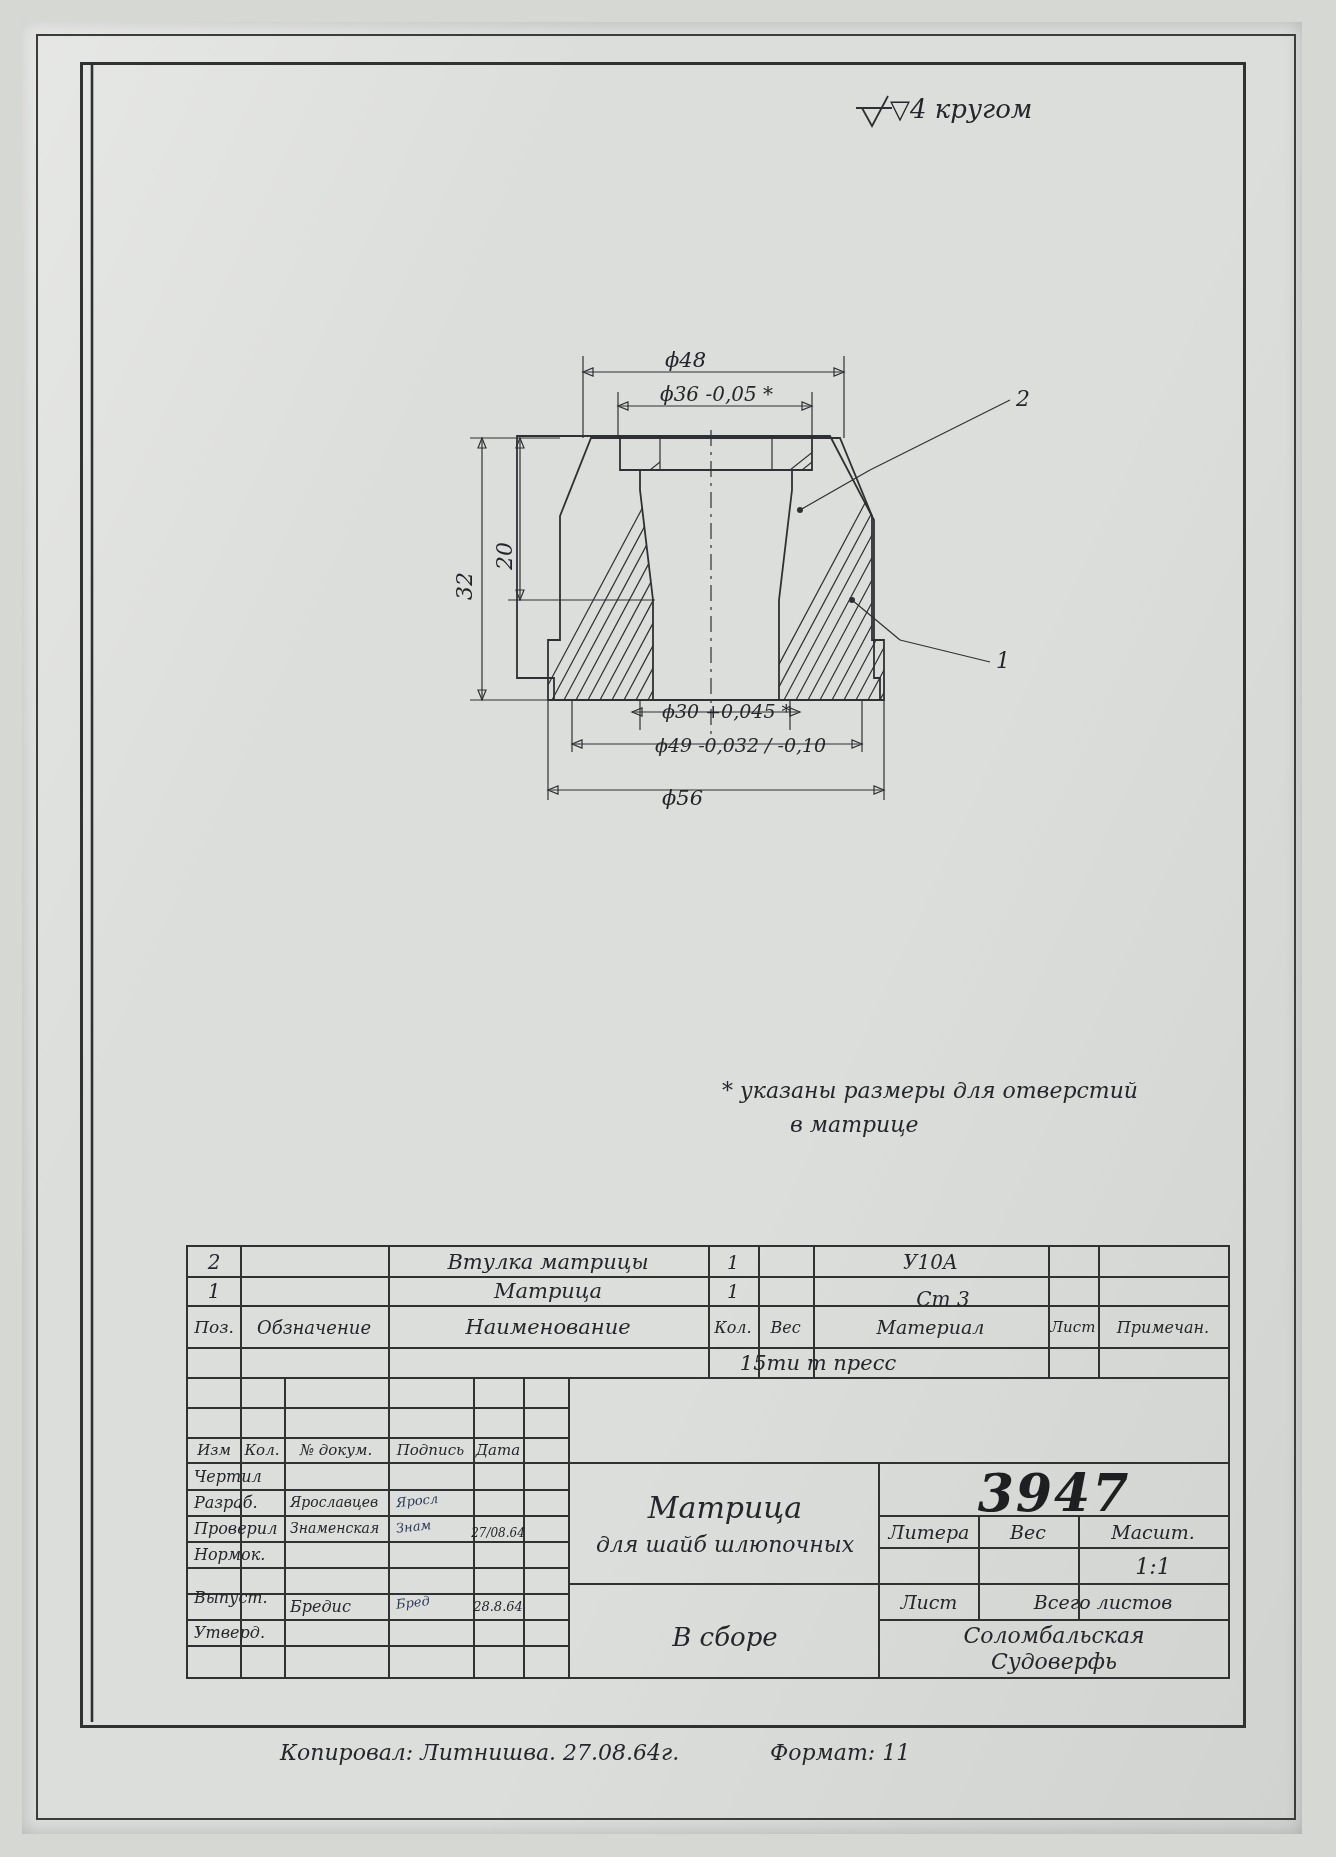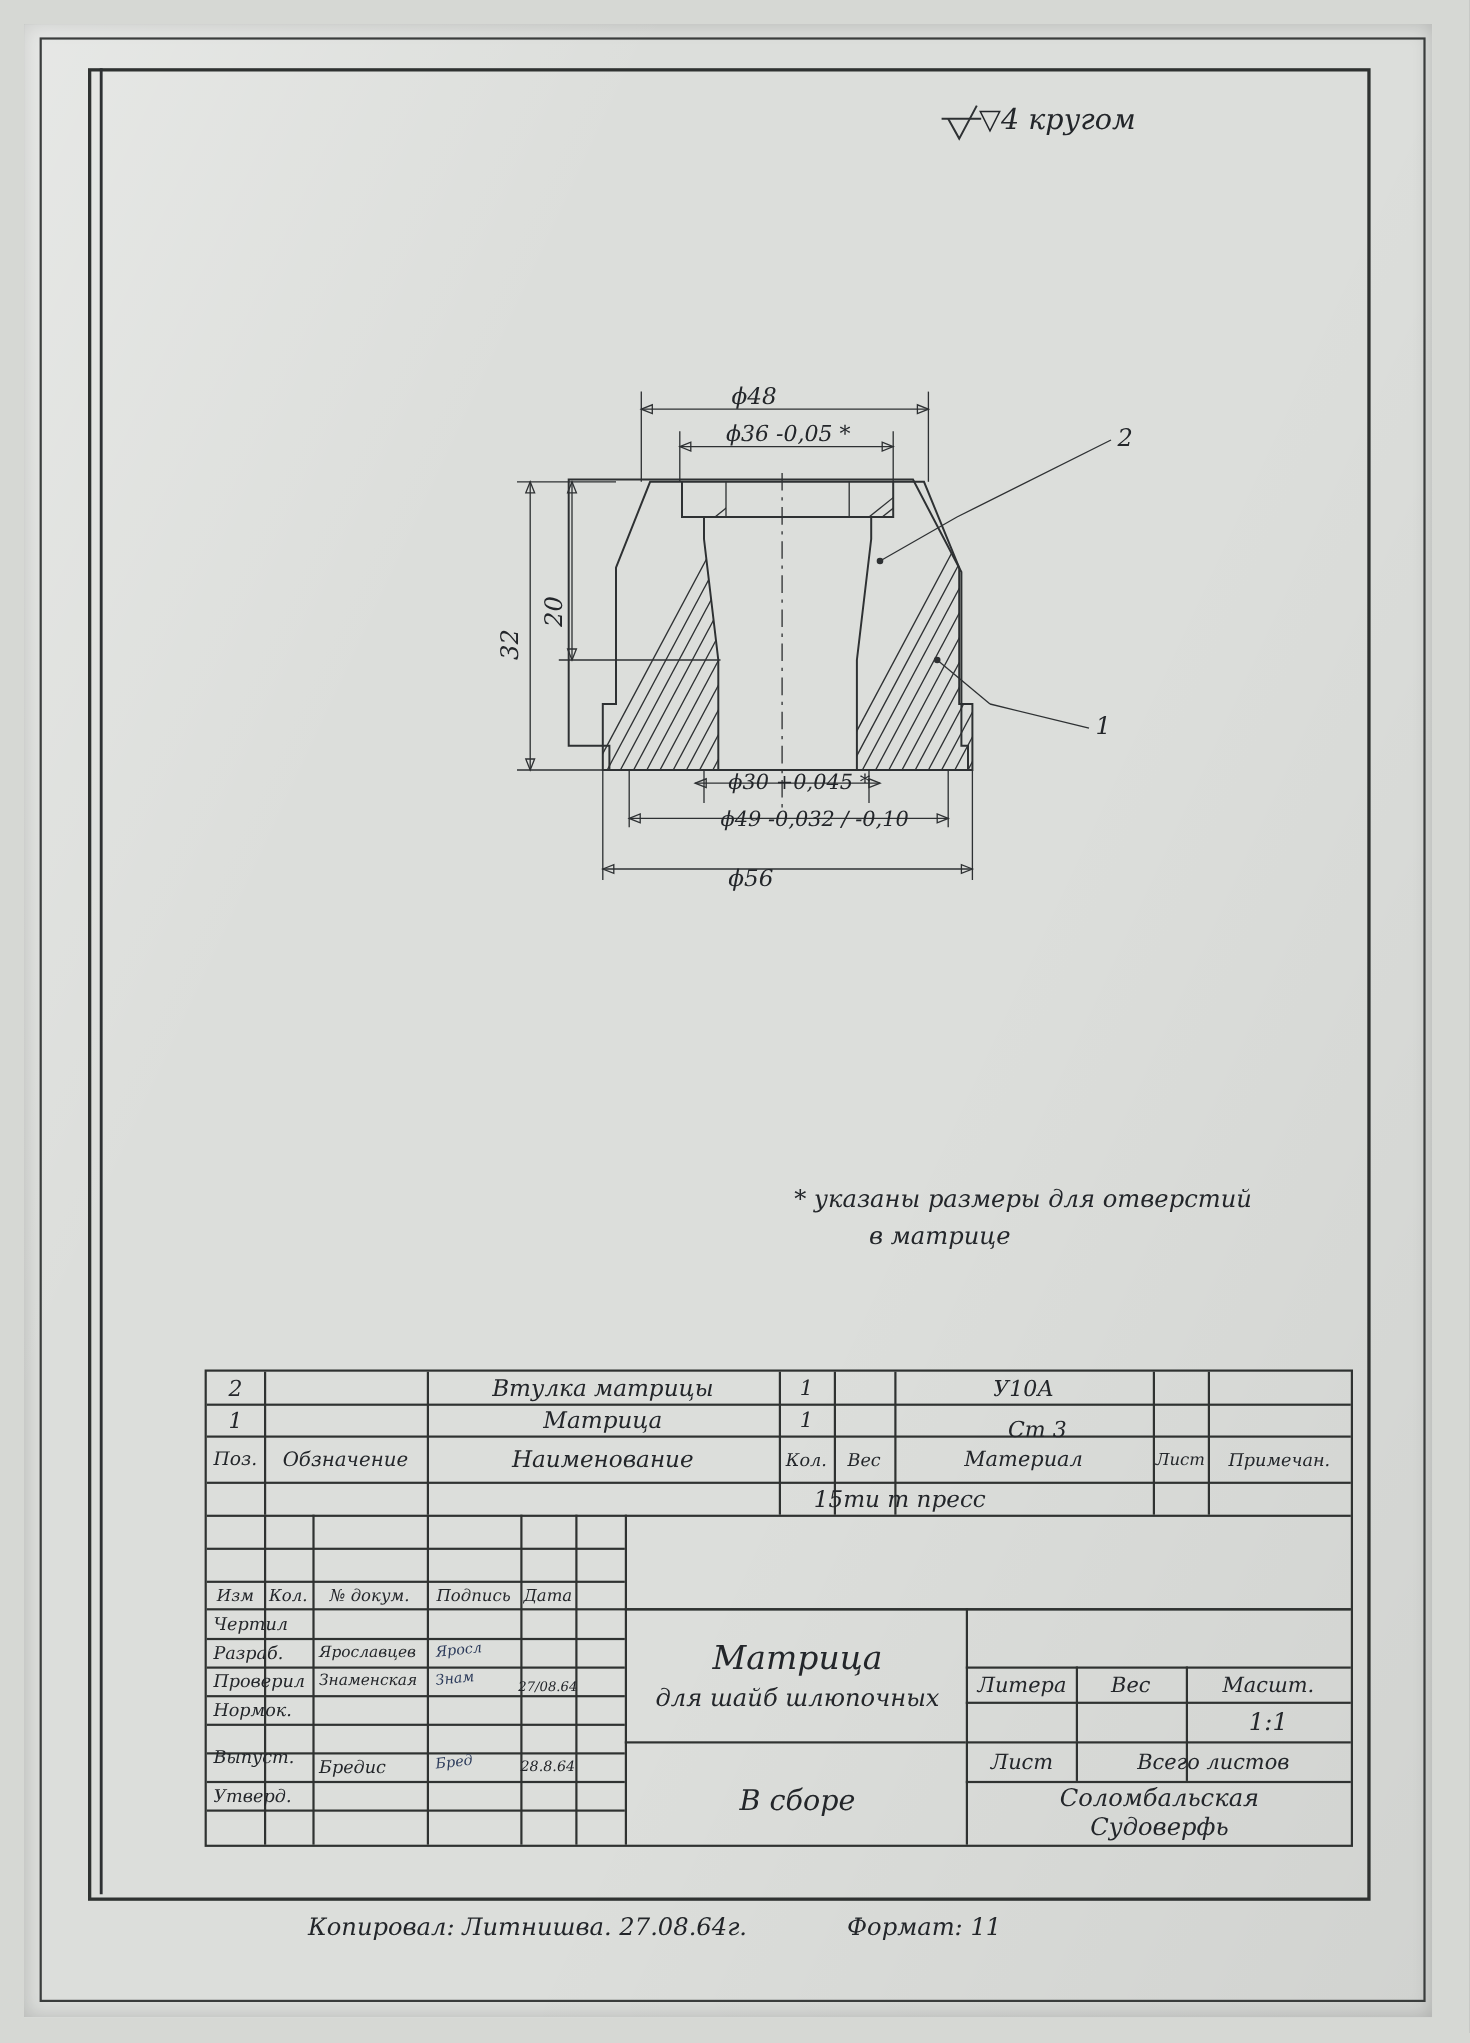--- a/index.html
+++ b/index.html
@@ -308,20 +308,21 @@
     <div class="tcell l" style="left:0;top:372px;width:100px;height:26px;font-size:16px;">Утверд.</div>
 
     <div class="sig" style="position:absolute;left:208px;top:246px;">Яросл</div>
     <div class="sig" style="position:absolute;left:208px;top:272px;">Знам</div>
     <div class="sig" style="position:absolute;left:208px;top:348px;">Бред</div>
 
     <div class="tcell c" style="left:392px;top:240px;width:290px;height:40px;font-size:30px;">Матрица</div>
     <div class="tcell c" style="left:392px;top:282px;width:290px;height:30px;font-size:22px;">для шайб шлюпочных</div>
     <div class="tcell c" style="left:392px;top:370px;width:290px;height:40px;font-size:26px;">В сборе</div>
 
+    <div class="tcell c bignum" style="left:692px;top:222px;width:348px;height:46px;font-size:52px;">3947</div>
 
     <div class="tcell c" style="left:692px;top:270px;width:98px;height:30px;font-size:19px;">Литера</div>
     <div class="tcell c" style="left:790px;top:270px;width:100px;height:30px;font-size:19px;">Вес</div>
     <div class="tcell c" style="left:890px;top:270px;width:150px;height:30px;font-size:19px;">Масшт.</div>
     <div class="tcell c" style="left:890px;top:302px;width:150px;height:34px;font-size:22px;">1:1</div>
 
     <div class="tcell c" style="left:692px;top:338px;width:98px;height:34px;font-size:19px;">Лист</div>
     <div class="tcell c" style="left:790px;top:338px;width:250px;height:34px;font-size:19px;">Всего листов</div>
 
     <div class="tcell c" style="left:692px;top:374px;width:348px;height:28px;font-size:22px;">Соломбальская</div>

